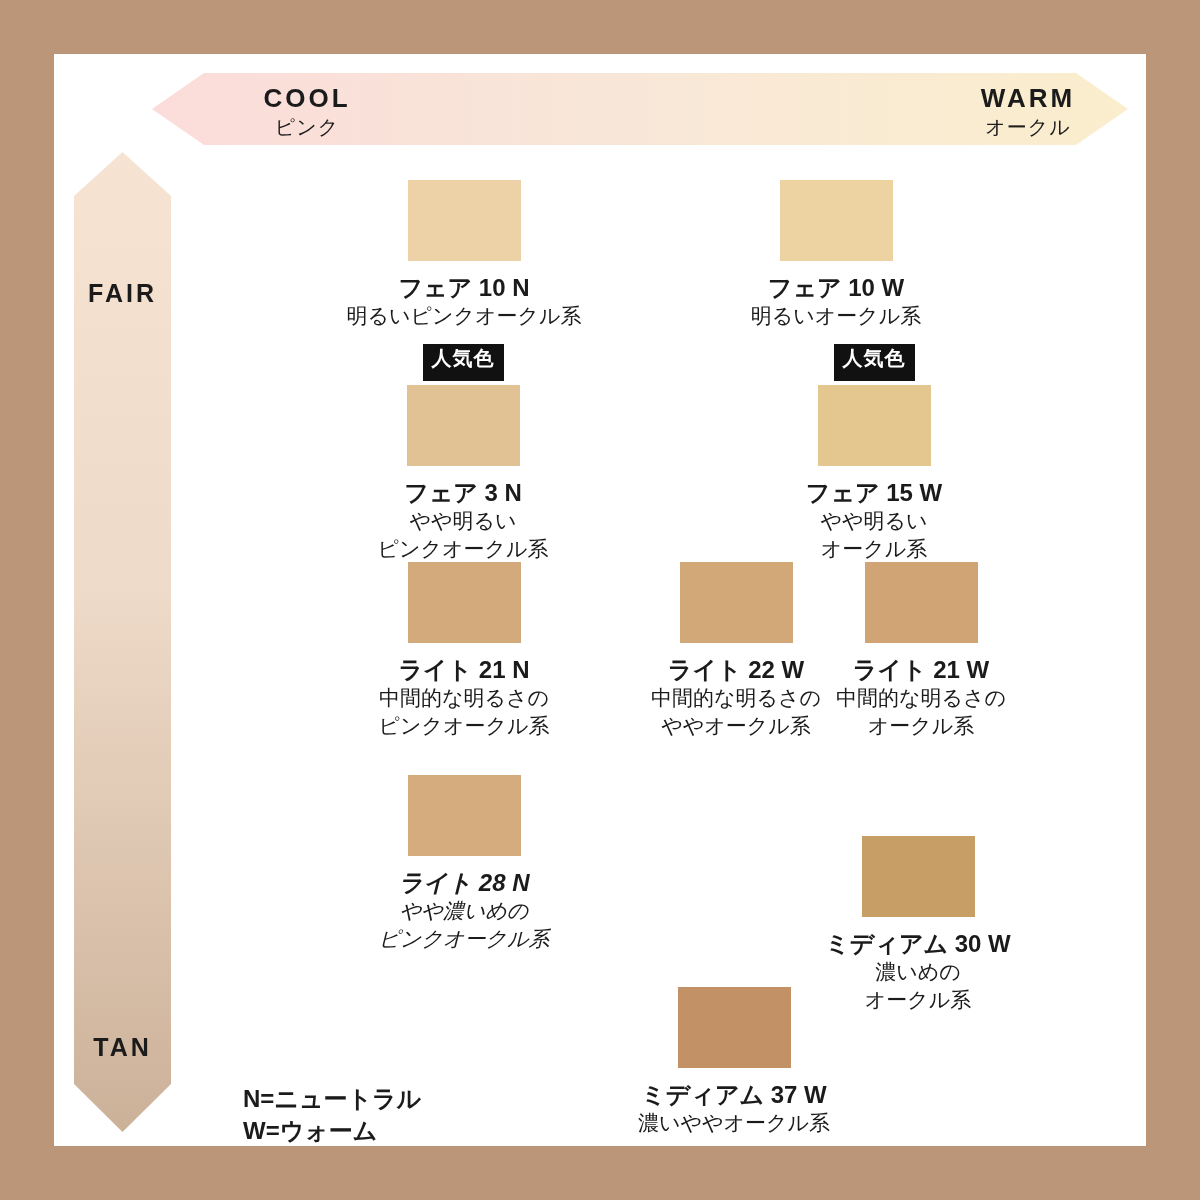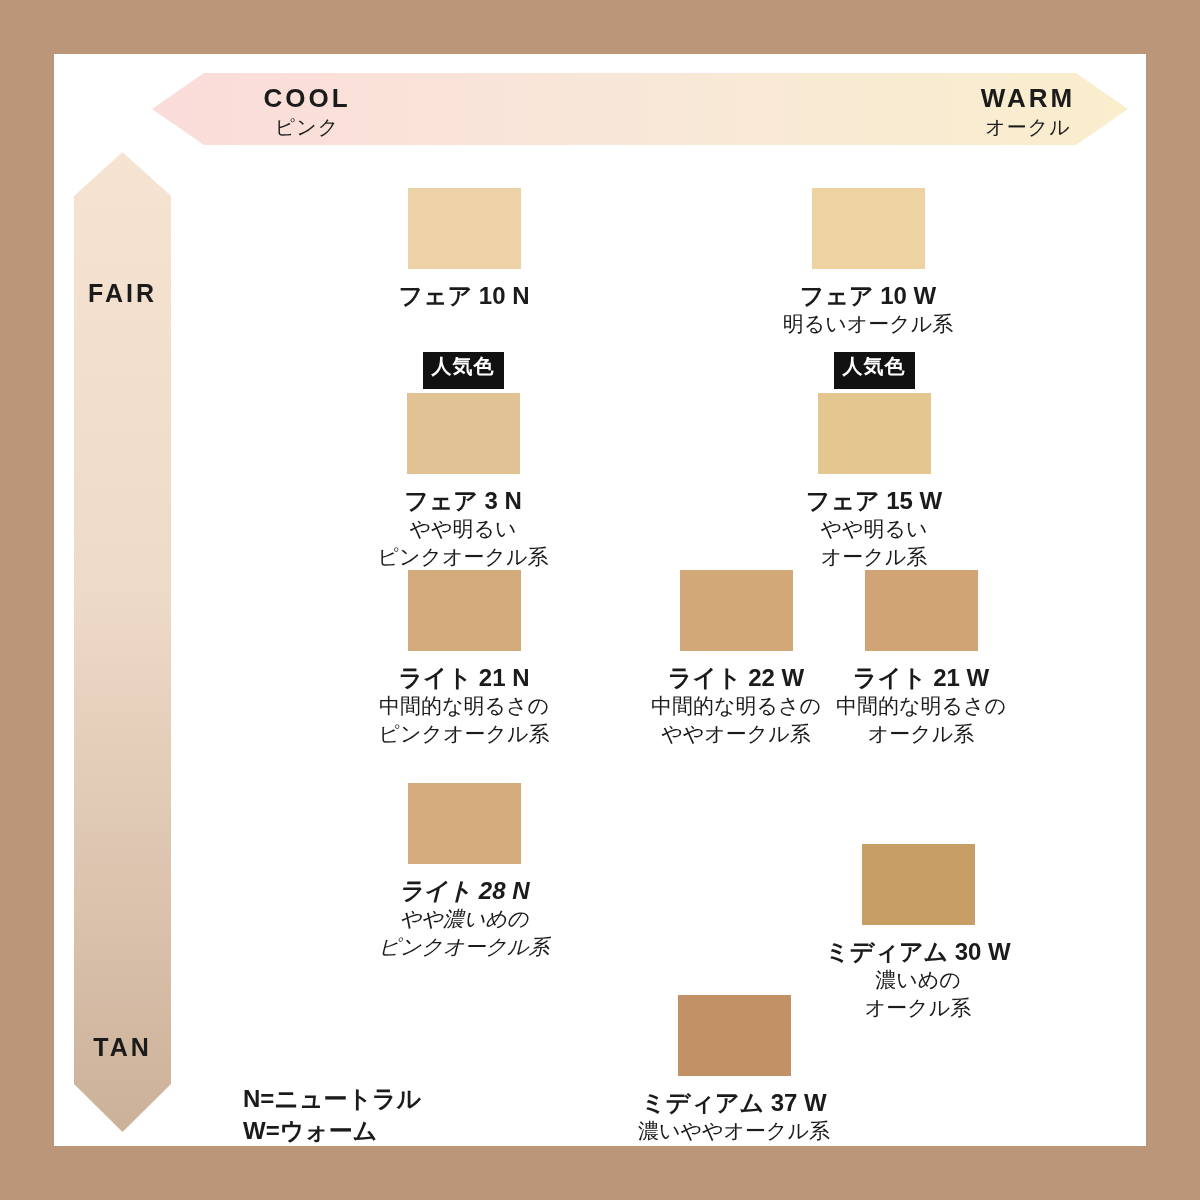--- a/index.html
+++ b/index.html
@@ -52,21 +52,21 @@
     text-align:center;
     font-size:25px;font-weight:700;letter-spacing:3px;
     line-height:1;
   }
   .fair-pos{left:74px;top:281px;}
   .tan-pos{left:74px;top:999px;margin-top:36px;}
   
   .cell{
     position:absolute;
     width:250px;
-    display:flex;flex-direction:column;align-items:center;margin-top:8px;
+    display:flex;flex-direction:column;align-items:center;
   }
   .badge{
     background:var(--badge-bg,#111111);
     color:var(--badge-fg,#ffffff);
     font-size:20px;font-weight:700;
     padding:3px 9px 12px 9px;
     margin-bottom:4px;
     letter-spacing:1px;
     line-height:1.1;
   }
@@ -80,21 +80,21 @@
     white-space:nowrap;
     text-align:center;
   }
   .shade-desc{
     font-size:21px;
     line-height:28px;
     white-space:nowrap;
     text-align:center;
   }
   .c0{left:339px;top:180px;}
-  .c1{left:743px;top:180px;}
+  .c1{left:711px;top:180px;}
   .c2{left:338px;top:344px;}
   .c3{left:749px;top:344px;}
   .c4{left:339px;top:562px;}
   .c5{left:611px;top:562px;}
   .c6{left:796px;top:562px;}
   .c7{left:339px;top:775px;font-style:italic;}
   .c8{left:793px;top:836px;}
   .c9{left:609px;top:987px;}
   
   .legend{
@@ -121,20 +121,21 @@
     </div>
   </div>
 
   <div class="v-arrow"></div>
   <div class="v-axis-label fair-pos">FAIR</div>
   <div class="v-axis-label tan-pos">TAN</div>
 
   <div class="cell c0">
     <div class="swatch" style="background: rgb(236, 210, 166);"></div>
     <div class="shade-name">フェア 10 N</div>
+    <div class="shade-desc">明るいピンクオークル系</div>
   </div>
 
   <div class="cell c1">
     <div class="swatch" style="background: rgb(238, 211, 162);"></div>
     <div class="shade-name">フェア 10 W</div>
     <div class="shade-desc">明るいオークル系</div>
   </div>
 
   <div class="cell c2">
     <div class="badge">人気色</div>

